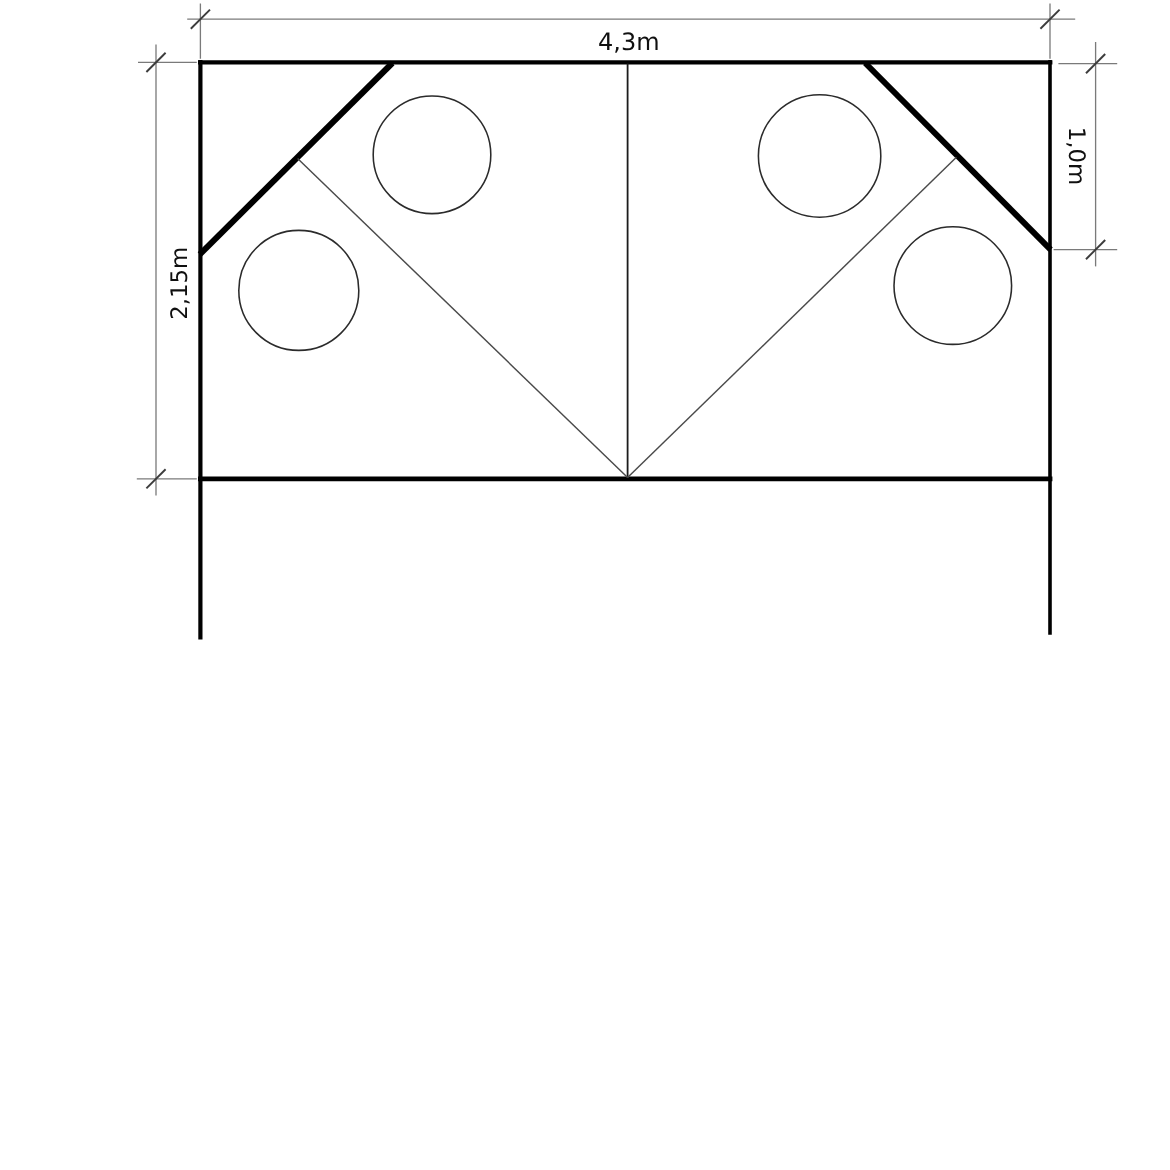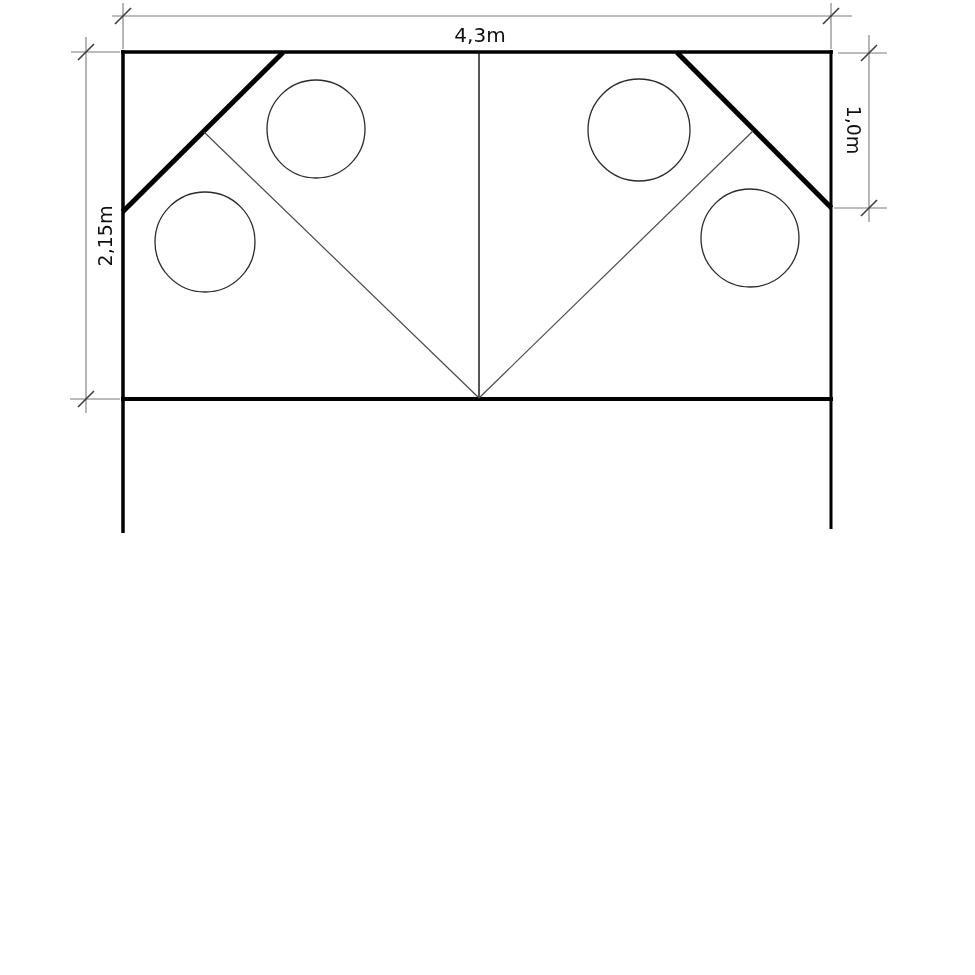--- a/index.html
+++ b/index.html
@@ -9,20 +9,21 @@
     width: 975px;
     height: 975px;
     overflow: hidden;
     font-family: "DejaVu Sans", "Liberation Sans", sans-serif;
   }
   .canvas-wrap {
     position: relative;
     width: 902px;
     height: 975px;
     background: #ffffff;
+    padding-left: 44px;
   }
   svg { display: block; }
 
   
   .edge-heavy   { stroke: #000000; stroke-width: 3.5; fill: none; }
   .edge-bottom  { stroke: #000000; stroke-width: 4;   fill: none; }
   .edge-right   { stroke: #000000; stroke-width: 3;   fill: none; }
   .chamfer      { stroke: #000000; stroke-width: 5;   fill: none; stroke-linecap: butt; }
   .divider      { stroke: #1c1c1c; stroke-width: 1.5; fill: none; }
   .brace        { stroke: #4a4a4a; stroke-width: 1.2; fill: none; }

